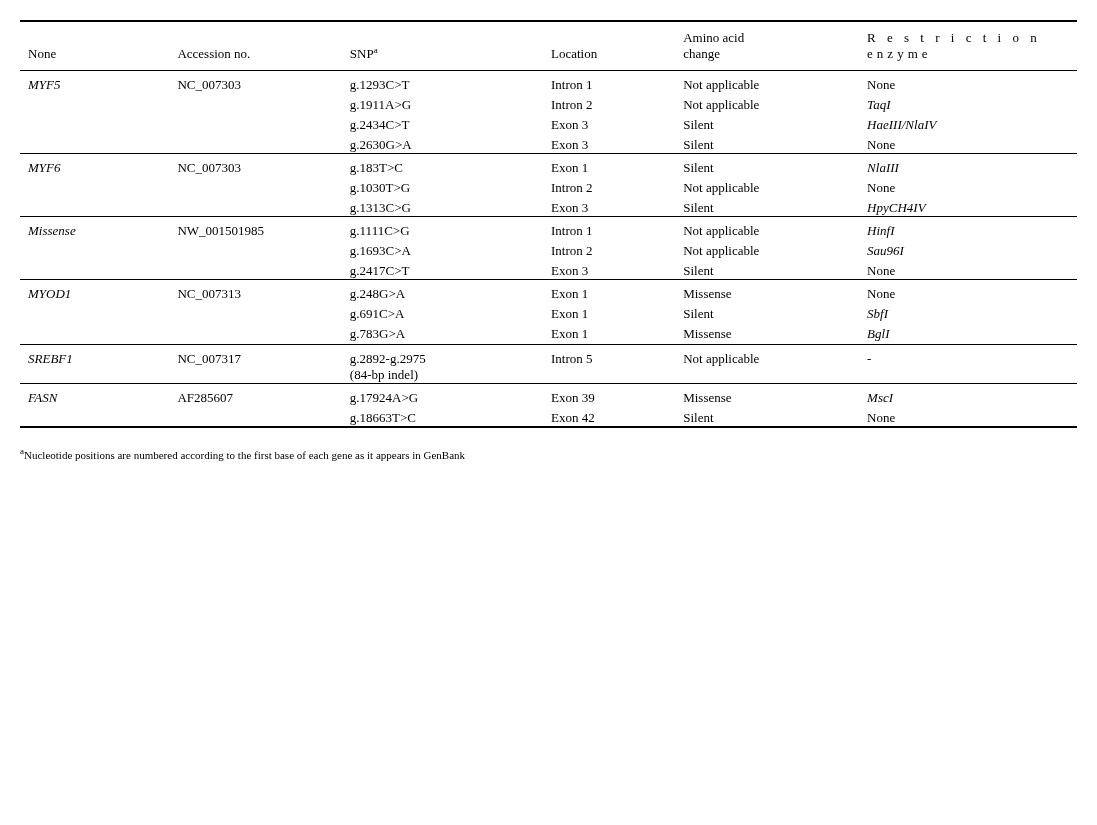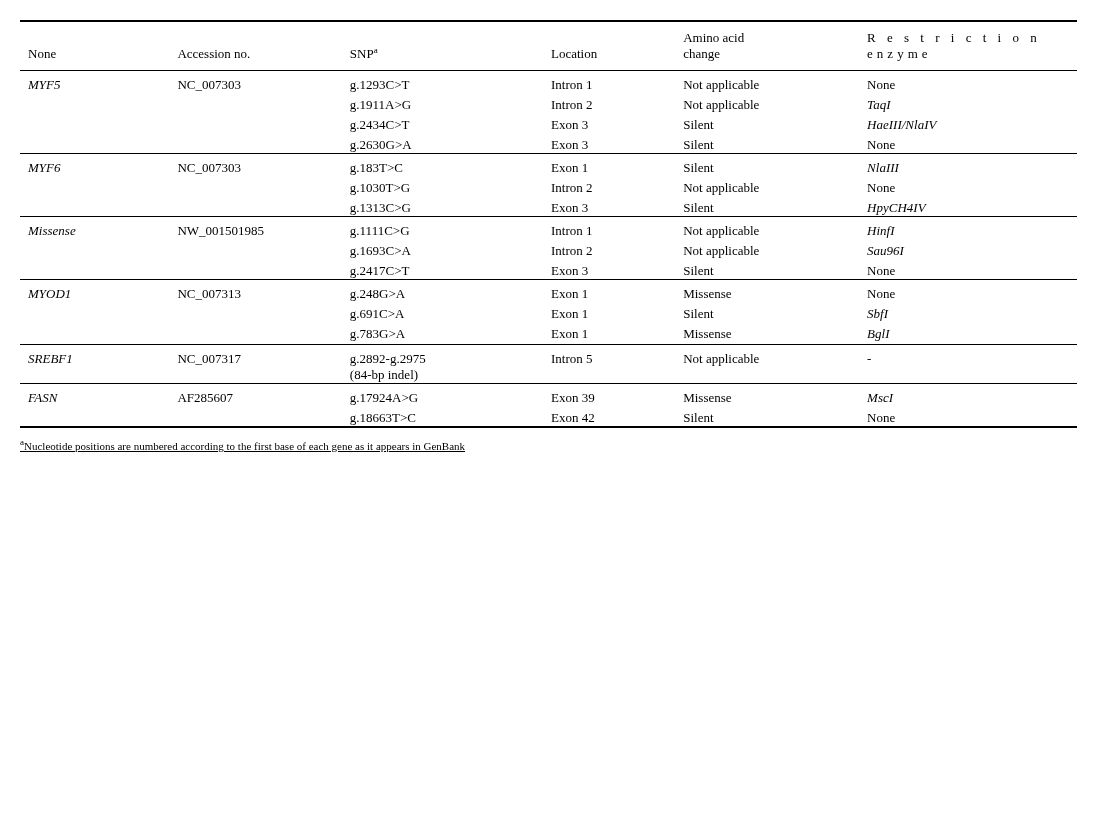--- a/index.html
+++ b/index.html
@@ -46,23 +46,22 @@
     }
     .italic { font-style: italic; }
     .col-gene { width: 130px; }
     .col-accession { width: 150px; }
     .col-snp { width: 175px; }
     .col-location { width: 115px; }
     .col-amino { width: 160px; }
     .col-restriction { width: 160px; }
     .footnote {
       font-size: 11px;
-      margin-top: 8px;
+      margin-top: 17px;
       line-height: 1.4;
-      text-decoration: underline;
     }
     .superscript {
       vertical-align: super;
       font-size: 9px;
     }
     .header-restriction {
       letter-spacing: 4px;
     }
   </style>
 </head>

